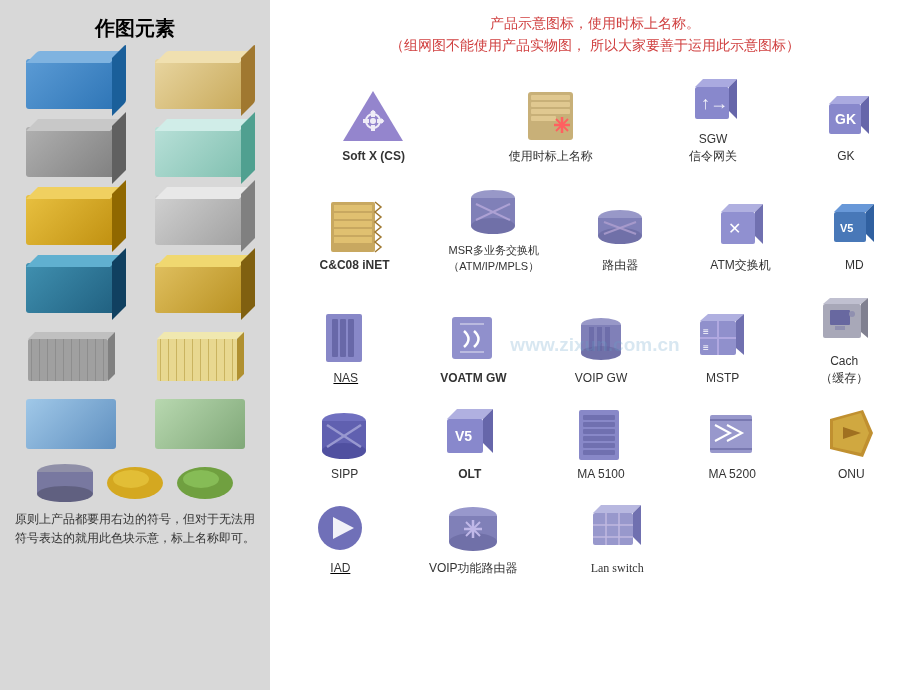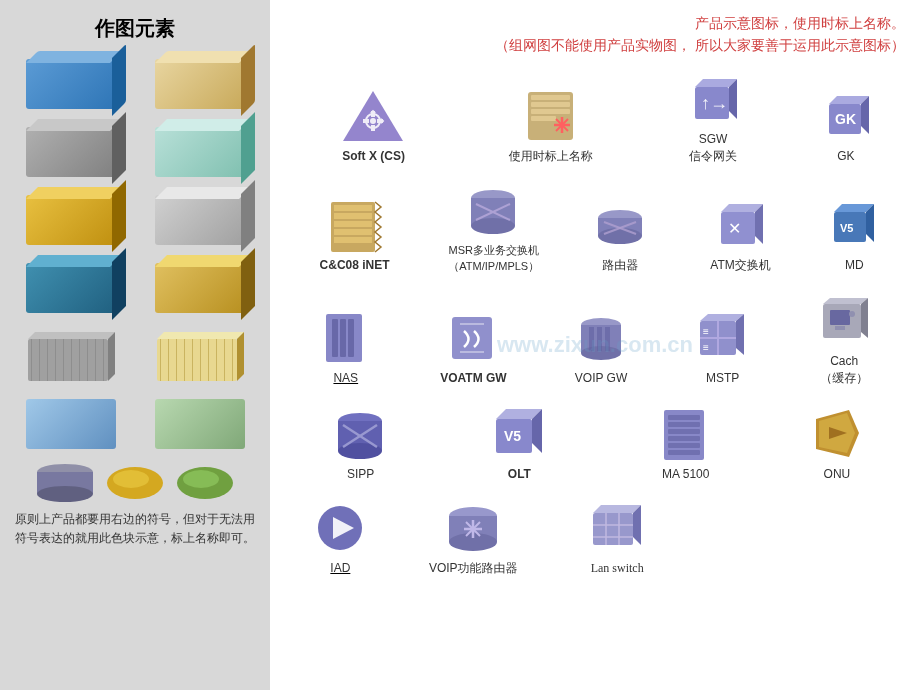--- a/index.html
+++ b/index.html
@@ -307,35 +307,35 @@
     
     .right-panel {
       flex: 1;
       background: white;
       padding: 12px 15px;
       position: relative;
       overflow: hidden;
     }
 
     .right-header {
-      text-align: right;
+      text-align: center;
       color: #d04040;
       font-size: 14px;
       margin-bottom: 15px;
       line-height: 1.6;
     }
 
     
     .watermark {
       position: absolute;
       top: 50%;
       left: 50%;
       transform: translate(-50%, -50%);
       color: rgba(100, 160, 200, 0.25);
-      font-size: 22px;
+      font-size: 19px;
       font-weight: bold;
       white-space: nowrap;
       pointer-events: none;
       z-index: 10;
       text-align: center;
     }
 
     .icon-item {
       display: flex;
       flex-direction: column;
@@ -766,20 +766,34 @@
             <rect x="10" y="17" width="32" height="5" fill="#7070b0" rx="1"></rect>
             <rect x="10" y="24" width="32" height="5" fill="#7070b0" rx="1"></rect>
             <rect x="10" y="31" width="32" height="5" fill="#7070b0" rx="1"></rect>
             <rect x="10" y="38" width="32" height="5" fill="#7070b0" rx="1"></rect>
             <rect x="10" y="45" width="32" height="5" fill="#7070b0" rx="1"></rect>
           </svg>
         </div>
         <div class="icon-label">MA 5100</div>
       </div>
 
+      <div class="icon-item" style="flex:1.1;">
+        <div class="icon-img">
+          <svg width="55" height="58" viewBox="0 0 55 58">
+
+            <rect x="5" y="10" width="42" height="38" fill="#9898cc" rx="2"></rect>
+
+            <path d="M10,20 L25,28 L10,36" fill="none" stroke="#fff" stroke-width="2"></path>
+            <path d="M22,20 L37,28 L22,36" fill="none" stroke="#fff" stroke-width="2"></path>
+            <line x1="5" y1="15" x2="47" y2="15" stroke="#7878b0" stroke-width="2"></line>
+            <line x1="5" y1="44" x2="47" y2="44" stroke="#7878b0" stroke-width="2"></line>
+          </svg>
+        </div>
+        <div class="icon-label">MA 5200</div>
+      </div>
 
       <div class="icon-item" style="flex:0.9;">
         <div class="icon-img">
           <svg width="52" height="58" viewBox="0 0 52 58">
 
             <polygon points="5,14 38,5 48,28 38,52 5,44" fill="#c09030" rx="2"></polygon>
             <polygon points="8,16 36,8 44,28 36,48 8,42" fill="#d0a840"></polygon>
 
             <polygon points="18,22 36,28 18,34" fill="#a07020"></polygon>
           </svg>

